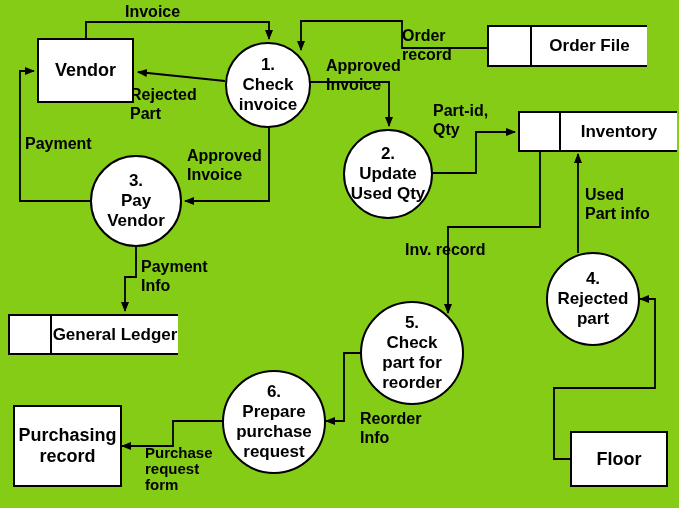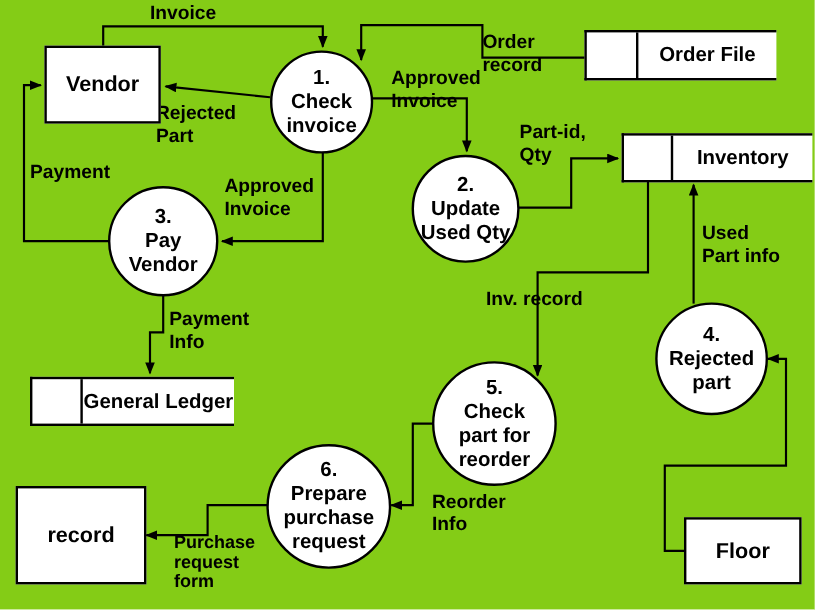--- a/index.html
+++ b/index.html
@@ -79,35 +79,36 @@
   <div class="flabel small" style="left:145px;top:445px;">
     <span>Purchase</span>
     <span>request</span>
     <span>form</span>
   </div>
 
   <div class="entity" style="left:37px;top:38px;width:93px;height:61px;">
     <span>Vendor</span>
   </div>
   <div class="entity" style="left:13px;top:405px;width:105px;height:78px;">
+    <span>Purchasing</span>
     <span>record</span>
   </div>
   <div class="entity" style="left:570px;top:431px;width:94px;height:52px;">
     <span>Floor</span>
   </div>
 
   <div class="datastore" style="left:487px;top:25px;width:158px;height:38px;">
     <div class="ds-cell" style="width:41px;"></div>
     <div class="ds-label">Order File</div>
   </div>
   <div class="datastore" style="left:518px;top:111px;width:157px;height:37px;">
     <div class="ds-cell" style="width:39px;"></div>
     <div class="ds-label">Inventory</div>
   </div>
-  <div class="datastore" style="left:25px;top:314px;width:168px;height:37px;">
+  <div class="datastore" style="left:8px;top:314px;width:168px;height:37px;">
     <div class="ds-cell" style="width:40px;"></div>
     <div class="ds-label">General Ledger</div>
   </div>
 
   <div class="process" style="left:225px;top:42px;width:82px;height:82px;">
     <span>1.</span>
     <span>Check</span>
     <span>invoice</span>
   </div>
   <div class="process" style="left:343px;top:129px;width:86px;height:86px;">

